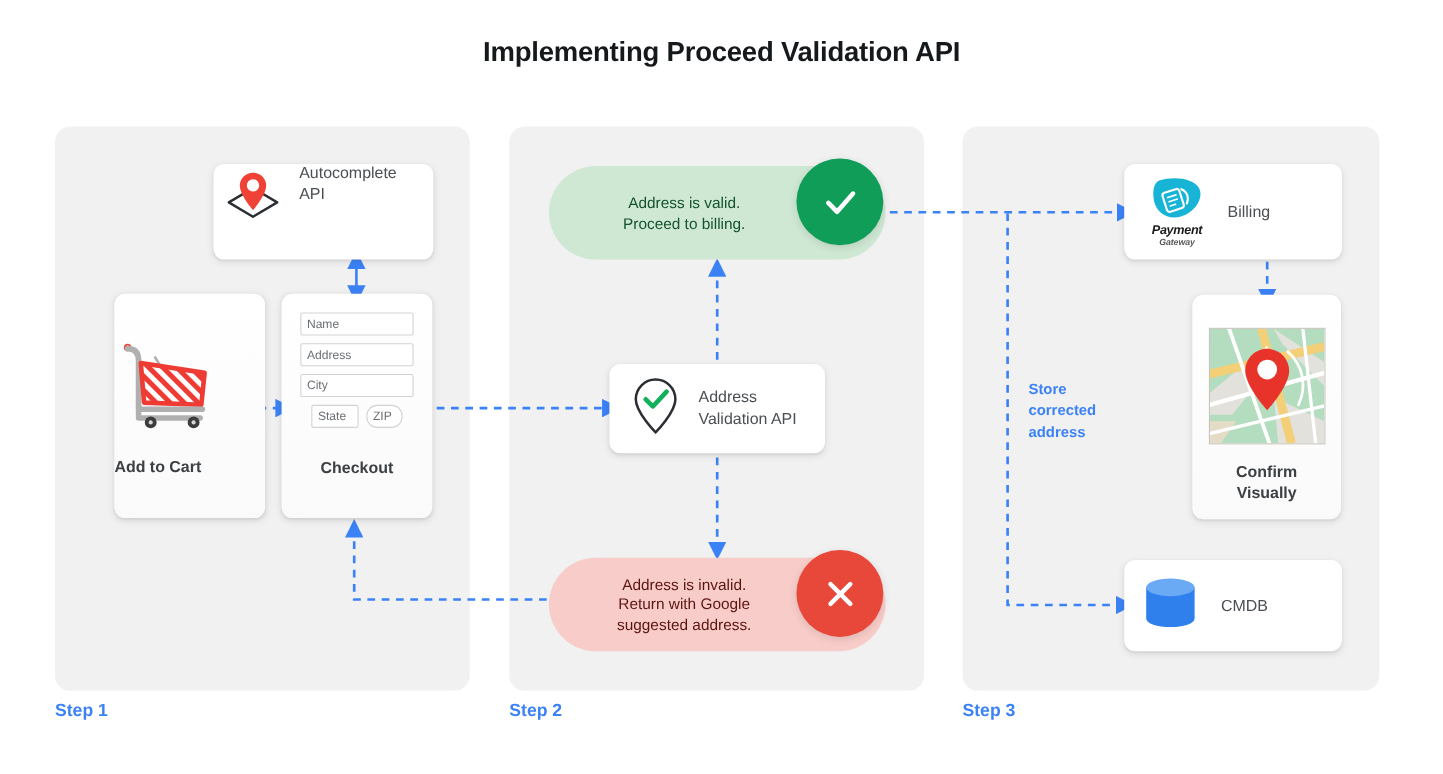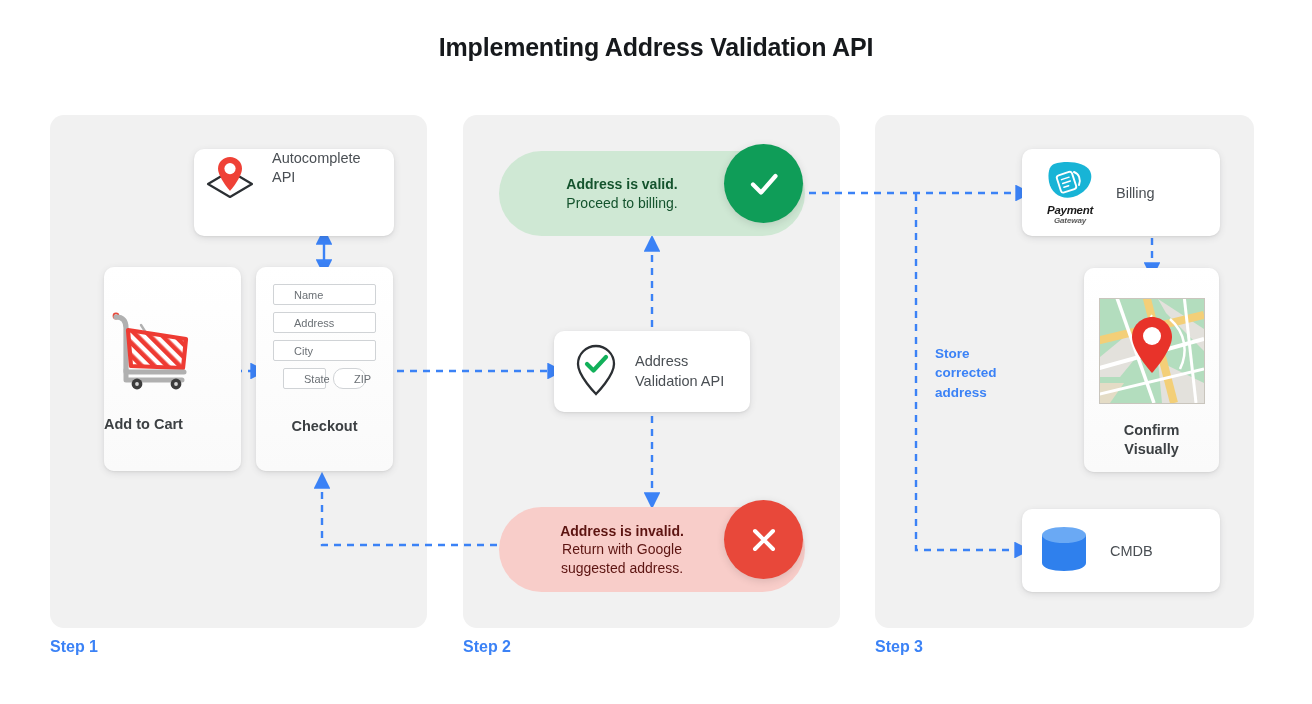--- a/index.html
+++ b/index.html
@@ -79,21 +79,21 @@
     align-items: center; padding-top: 17px;
     background: linear-gradient(180deg,#ffffff 0%,#fafafa 100%);
   }
   #card-checkout .caption {
     font-size: 14.5px; font-weight: bold; color: #3c4043; margin-top: 22px;
   }
   .form-field {
     width: 103px; height: 21px;
     border: 1px solid #d0d3d6; background: #fff; border-radius: 2px;
     font-size: 11px; color: #6b7075;
-    display: flex; align-items: center; padding-left: 20px;
+    display: flex; align-items: center; padding-left: 5px;
     margin-bottom: 7px;
   }
   .field-row { display: flex; gap: 7px; }
   .field-row .form-field.small { width: 43px; }
   .field-row .form-field.zip   { width: 33px; border-radius: 10px; }
 
   
   .pill {
     position: absolute;
     border-radius: 48px;
@@ -106,21 +106,21 @@
   #pill-invalid {
     left: 499px; top: 507px; width: 306px; height: 85px;
     background: #f8cdc9;
   }
   .pill .pill-text {
     flex: 1; text-align: center; padding-right: 60px;
     line-height: 1.33;
   }
   #pill-valid .pill-text { font-size: 14px; color: #14532d; }
   #pill-invalid .pill-text { font-size: 14px; color: #5c1411; }
-  .pill .pill-text .strong { font-weight: bold; display: block; }
+  .pill .pill-text .strong { font-weight: normal; display: block; }
   .pill-badge {
     position: absolute; right: 2px; top: -7px;
     width: 79px; height: 79px; border-radius: 50%;
     display: flex; align-items: center; justify-content: center;
     box-shadow: 0 2px 8px rgba(0,0,0,0.12);
   }
   #badge-valid   { background: #0f9d58; }
   #badge-invalid { background: #e8483a; }
 
   
@@ -168,21 +168,21 @@
   
   #connectors {
     position: absolute; left: 0; top: 0;
     width: 1312px; height: 704px;
     pointer-events: none;
   }
 </style>
 </head>
 <body>
 
-<div class="title">Implementing Address Validation API</div>
+<div class="title">Implementing Proceed Validation API</div>
 
 <div class="panel" id="panel-1"></div>
 <div class="panel" id="panel-2"></div>
 <div class="panel" id="panel-3"></div>
 
 <svg id="connectors">
   <defs>
     <marker id="arrow-r" viewBox="0 0 10 10" refX="1" refY="5" markerWidth="7" markerHeight="7" orient="auto-start-reverse">
       <path d="M 0 0 L 10 5 L 0 10 z" fill="#3b82f6"></path>
     </marker>

